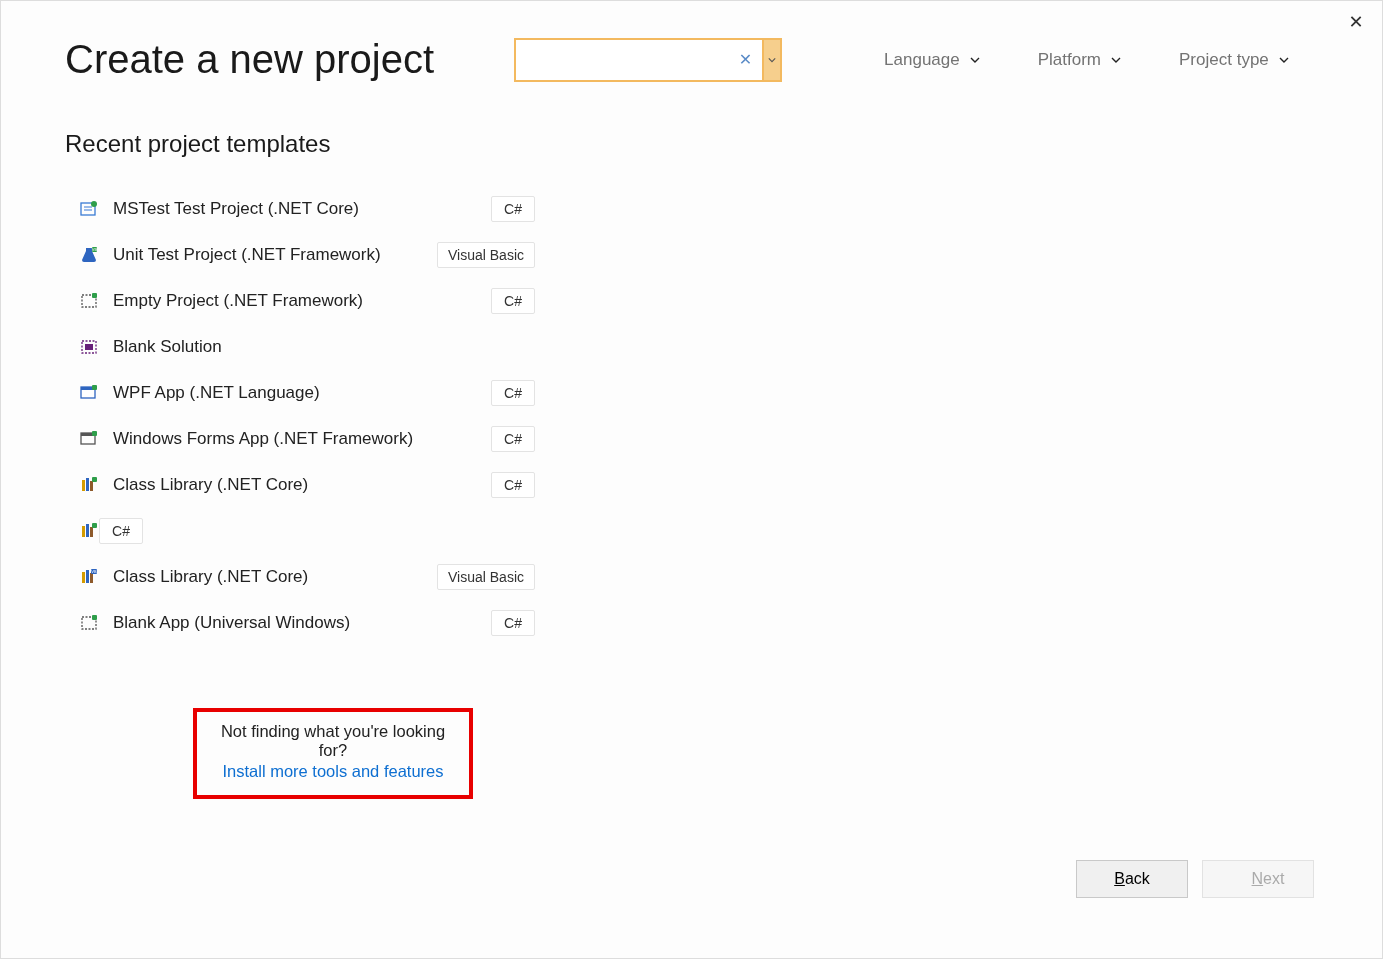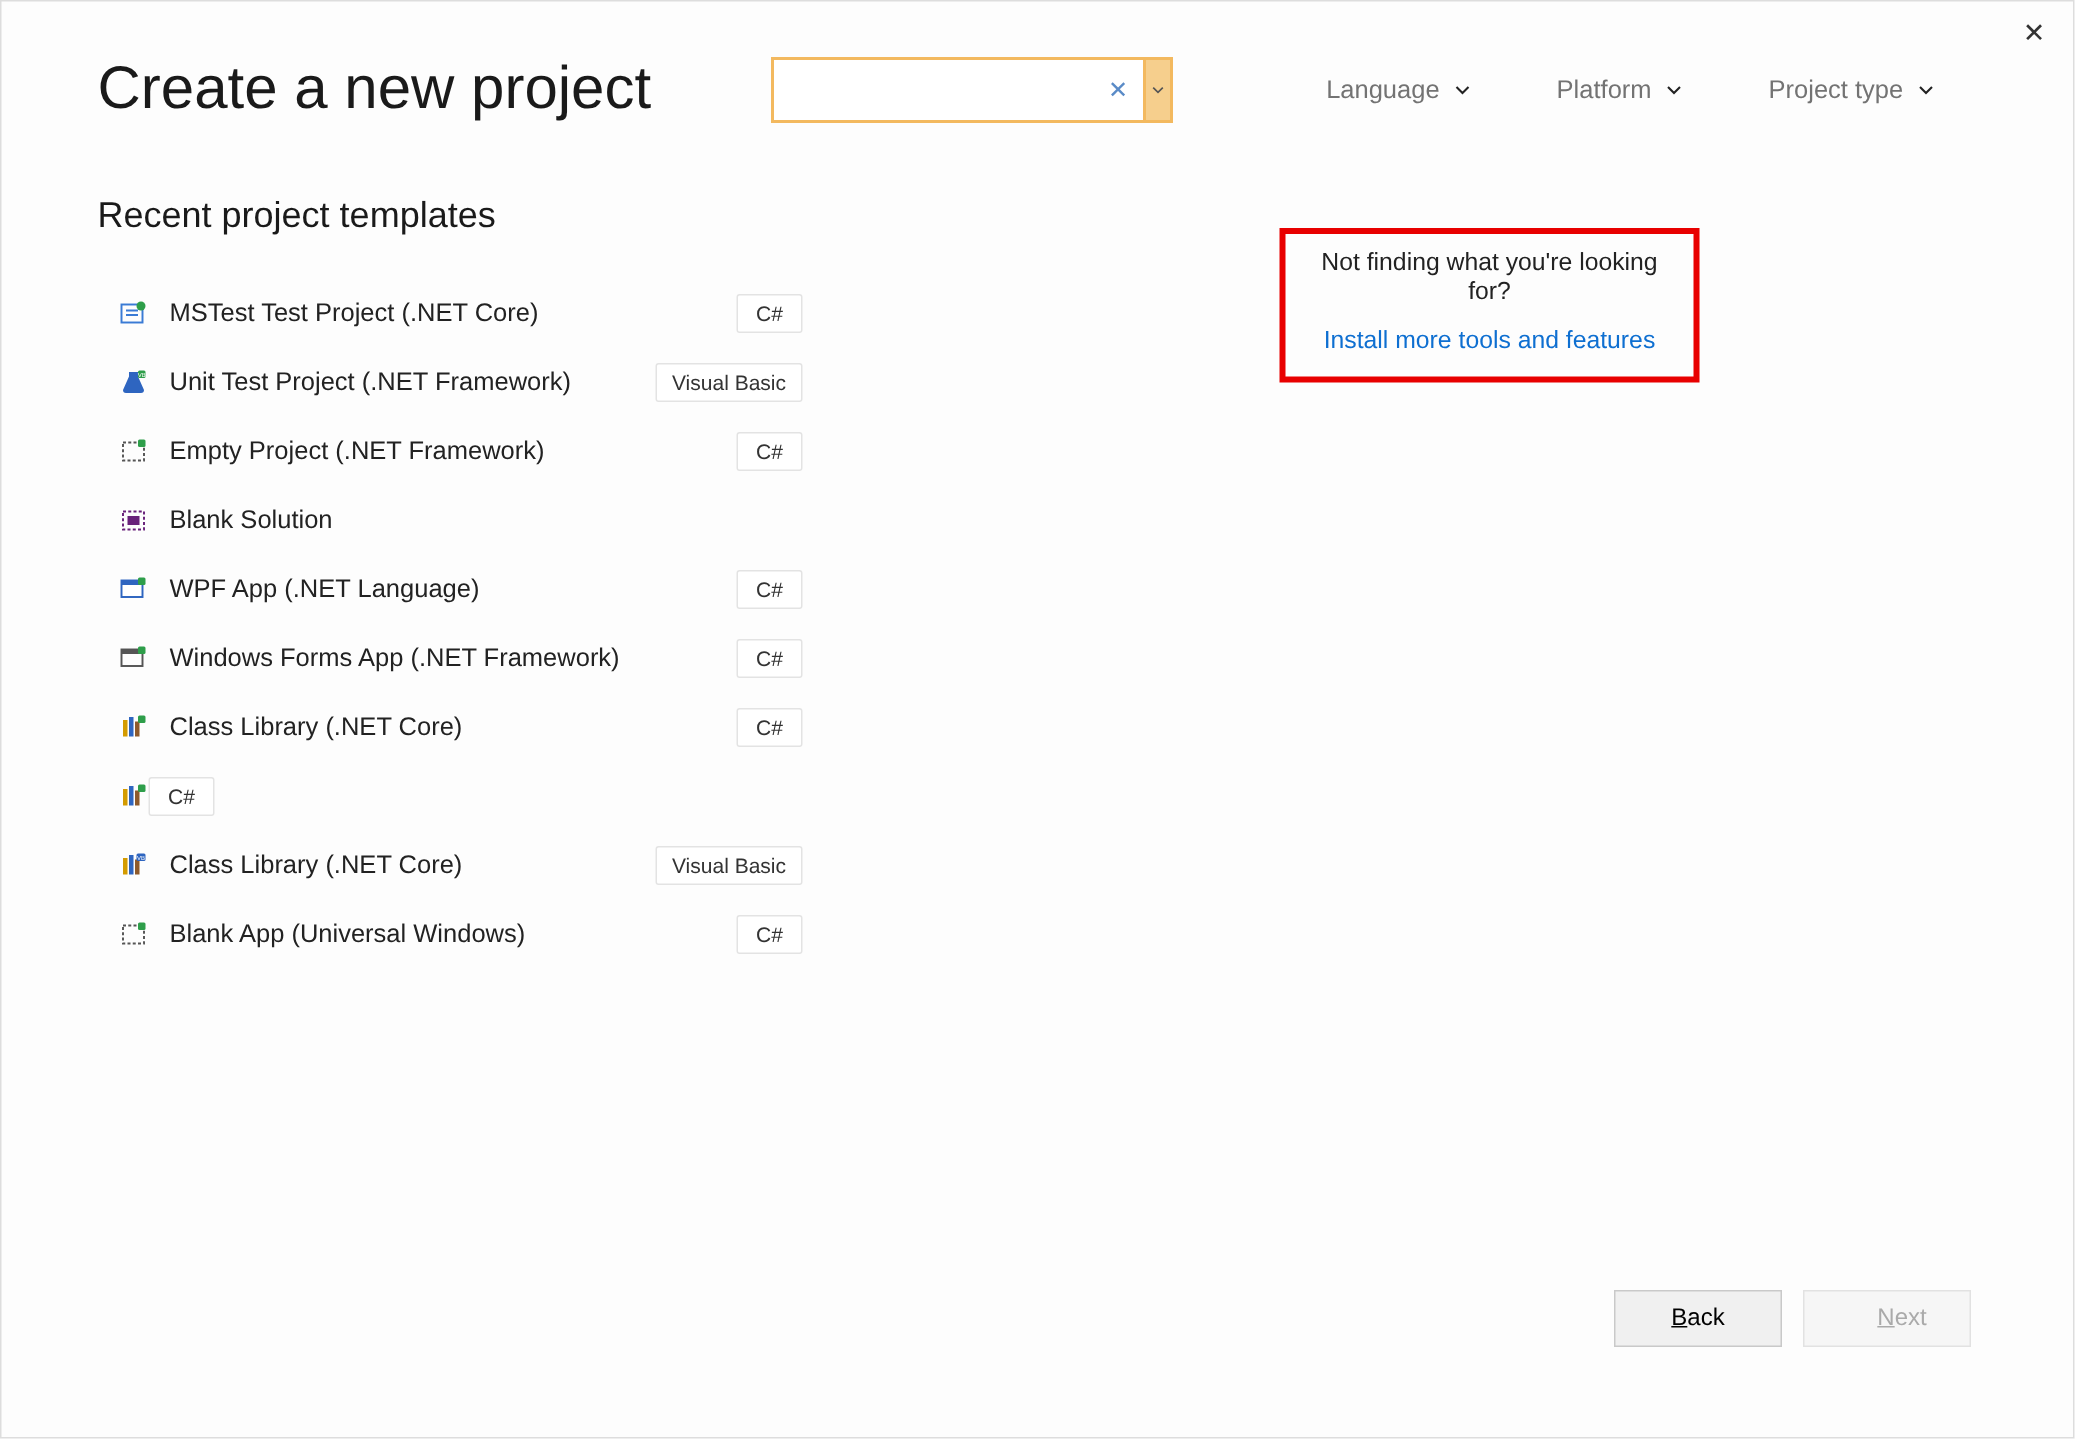--- a/index.html
+++ b/index.html
@@ -89,20 +89,21 @@
     font-size: 17px;
     color: #737373;
     cursor: pointer;
     padding: 6px 4px;
   }
   .filter svg { width: 10px; height: 10px; }
   .content {
     display: flex;
     padding: 48px 60px 0 64px;
     gap: 40px;
+    flex-direction: column;
   }
   .left-col { width: 620px; }
   .section-heading {
     font-size: 24px;
     font-weight: 400;
     margin-bottom: 28px;
     color: #1a1a1a;
   }
   .tpl-list { display: flex; flex-direction: column; gap: 0; }
   .tpl-row {
@@ -142,21 +143,21 @@
   }
   .right-col { flex: 1; padding-top: 22px; }
   .promo-box {
     border: 4px solid #e80000;
     padding: 10px 22px 14px 22px;
     width: 280px;
     text-align: center;
     margin-left: 128px;
   }
   .promo-line1 { font-size: 16.5px; color: #222; }
-  .promo-link { font-size: 16.5px; color: #0e6fd1; cursor: pointer; margin-top: 14px; }
+  .promo-link { font-size: 16.5px; color: #0e6fd1; cursor: pointer; margin-top: 2px; }
   .footer {
     position: absolute;
     bottom: 60px;
     right: 68px;
     display: flex;
     gap: 14px;
   }
   .btn {
     width: 112px;
     height: 38px;

